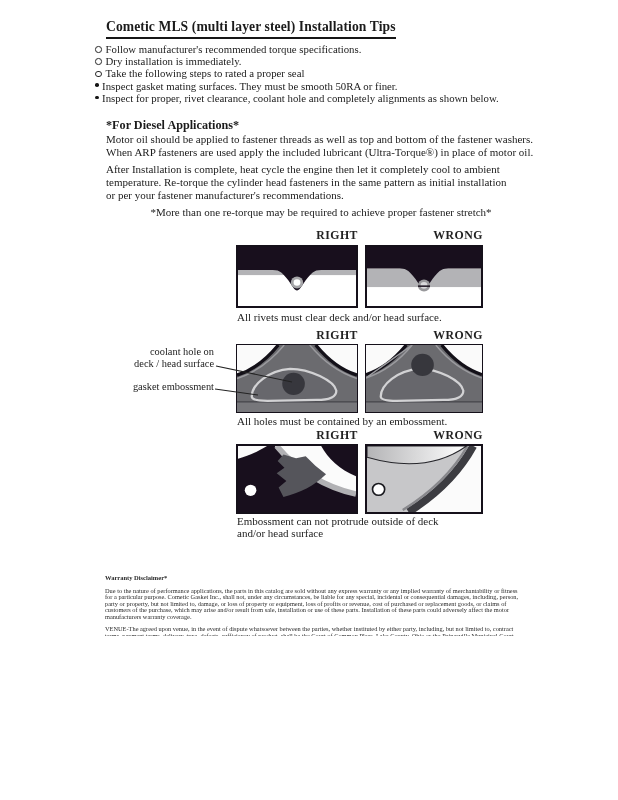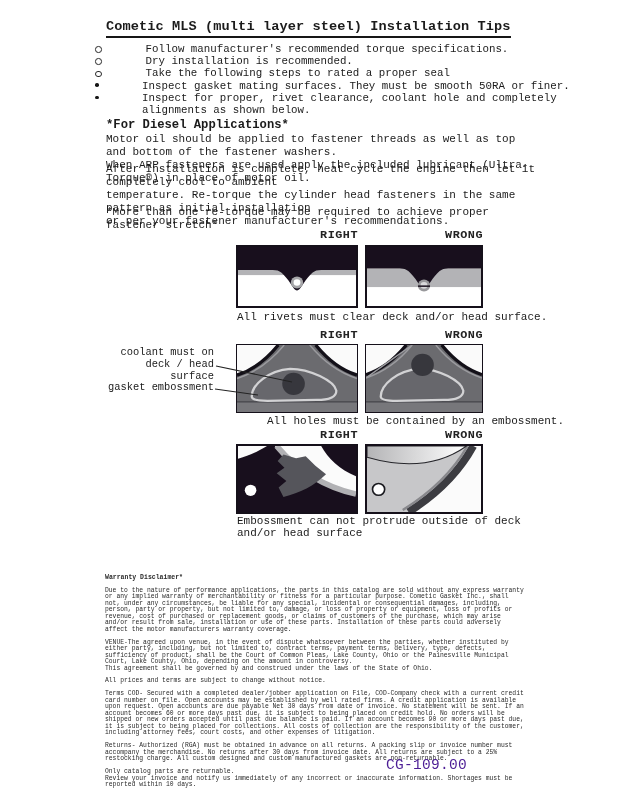--- a/index.html
+++ b/index.html
@@ -1,35 +1,35 @@
 <!DOCTYPE html>
 <html><head>
 <meta charset="utf-8">
 <style>
   html,body{margin:0;padding:0;background:#ffffff;}
   #page{
-    position:relative;width:618px;height:800px;background:#ffffff;overflow:hidden;
-    font-family:Liberation Mono, monospace;color:#1b1b1b;
+    position:relative;width:618px;height:636px;background:#ffffff;overflow:hidden;
+    font-family:Liberation Serif, serif;color:#1b1b1b;
   }
   .abs{position:absolute;}
   
   #title{left:106px;top:19px;font-size:13.6px;font-weight:bold;
          border-bottom:2px solid #161616;padding-bottom:2px;letter-spacing:.1px;}
   
   #tips{left:95px;top:43px;font-size:10.8px;line-height:12.2px;}
-  .tip-row{display:flex;align-items:flex-start;gap:40px;}
+  .tip-row{display:flex;align-items:flex-start;}
   .tip-row.sub{}
   .marker-o{flex:0 0 auto;width:4.5px;height:4.5px;border:1.1px solid #2a2a2a;border-radius:50%;margin:3.2px 4px 0 0;}
   .marker-dot{flex:0 0 auto;width:3.6px;height:3.6px;background:#161616;border-radius:50%;margin:3.8px 3.5px 0 0;}
   
   #diesel-heading{left:106px;top:118px;font-size:12.2px;font-weight:bold;}
   .para{font-size:11px;line-height:13px;white-space:pre-line;width:430px;}
   #diesel-p1{left:106px;top:133px;}
   #diesel-p2{left:106px;top:163px;}
-  #diesel-note{left:106px;top:206px;}
+  #diesel-note{left:106px;top:206px;text-align:center;}
   
   .rw-label{font-size:11.8px;font-weight:bold;letter-spacing:.5px;text-align:right;color:#222;}
   .caption{font-size:11px;line-height:12.4px;white-space:pre-line;color:#1b1b1b;}
   .panel{box-sizing:border-box;background:#fff;}
   .panel svg{display:block;width:100%;height:100%;}
   .b-thick{border:2.2px solid #15101a;}
   .b-thin{border:1.8px solid #15101a;}
   
   .callout{font-size:10.4px;line-height:12.2px;text-align:right;white-space:pre-line;color:#1b1b1b;}
   #leader-overlay{left:0;top:0;width:618px;height:800px;pointer-events:none;}
@@ -47,21 +47,21 @@
 
   <div class="abs" id="title">Cometic MLS (multi layer steel) Installation Tips</div>
 
   <div class="abs" id="tips">
     <div class="tip-row">
       <span class="marker-o"></span>
       <span>Follow manufacturer's recommended torque specifications.</span>
     </div>
     <div class="tip-row">
       <span class="marker-o"></span>
-      <span>Dry installation is recommended.</span>
+      <span>Dry installation is immediately.</span>
     </div>
     <div class="tip-row">
       <span class="marker-o"></span>
       <span>Take the following steps to rated a proper seal</span>
     </div>
     <div class="tip-row sub">
       <span class="marker-dot"></span>
       <span>Inspect gasket mating surfaces.  They must be smooth 50RA or finer.</span>
     </div>
     <div class="tip-row sub">
@@ -101,21 +101,21 @@
       <circle cx="59" cy="41" r="3.5" fill="#d9d9db"></circle>
       <path d="M52.8,41.8 H65.2" stroke="#180f1d" stroke-width="1.6"></path>
     </svg>
   </div>
 
   <div class="abs caption" style="left:237px;top:311px;">All rivets must clear deck and/or head surface.</div>
 
   <div class="abs rw-label" style="left:236px;top:328px;width:122px;">RIGHT</div>
   <div class="abs rw-label" style="left:365px;top:328px;width:118px;">WRONG</div>
 
-  <div class="abs callout" style="left:112px;top:346px;width:102px;">coolant must on
+  <div class="abs callout" style="left:112px;top:346px;width:102px;">coolant hole on
 deck / head surface</div>
   <div class="abs callout" style="left:104px;top:381px;width:110px;">gasket embossment</div>
 
   <div class="abs panel b-thin" style="left:236px;top:344px;width:122px;height:69px;">
     <svg viewBox="0 0 122 69" preserveAspectRatio="none">
       <rect width="122" height="69" fill="#6b6b6f"></rect>
       <path d="M0,58.5 H122" stroke="#45454a" stroke-width="1.3"></path>
       <rect y="59.5" width="122" height="9.5" fill="#77777b"></rect>
       <path d="M15,53 C15,41 32,26 54,24.5 C74,24.5 99,37 101,47 C101,53 94,56.5 81,56.5 L31,57.5 C20,57.5 15,56 15,53 Z" fill="#67676c" stroke="#d2d2d4" stroke-width="2.3"></path>
       <circle cx="57.5" cy="40" r="11.5" fill="#37373d"></circle>
@@ -137,21 +137,21 @@
       <path d="M0,0 H41 C29,15 15.5,25.5 0,30.5 Z" fill="#fafafa"></path>
       <path d="M41,0 C29,15 15.5,25.5 0,30.5" fill="none" stroke="#131018" stroke-width="3.4"></path>
       <path d="M47,0 C34,16 17.5,28 0,34 Z" fill="none" stroke="#9b9b9f" stroke-width="1.5"></path>
       <path d="M118,0 H77 C89,15 102.5,25.5 118,30.5 Z" fill="#fafafa"></path>
       <path d="M77,0 C89,15 102.5,25.5 118,30.5" fill="none" stroke="#131018" stroke-width="3.4"></path>
       <path d="M71,0 C84,16 100.5,28 118,34" fill="none" stroke="#9b9b9f" stroke-width="1.5"></path>
       <circle cx="57.5" cy="20.5" r="11.5" fill="#37373d"></circle>
     </svg>
   </div>
 
-  <div class="abs caption" style="left:237px;top:415px;margin-left:30px;">All holes must be contained by an embossment.</div>
+  <div class="abs caption" style="left:237px;top:415px;">All holes must be contained by an embossment.</div>
 
   <div class="abs rw-label" style="left:236px;top:428px;width:122px;">RIGHT</div>
   <div class="abs rw-label" style="left:365px;top:428px;width:118px;">WRONG</div>
 
   <div class="abs panel b-thick" style="left:236px;top:444px;width:122px;height:70px;">
     <svg viewBox="0 0 122 70" preserveAspectRatio="none">
       <rect width="122" height="70" fill="#180f1d"></rect>
       <path d="M38,0 L86,0 C93,13 105,25 122,32 L122,49 C88,42 58,24 38,0 Z" fill="#fbfbfb"></path>
       <path d="M40,0 C60,25 90,44 122,51" fill="none" stroke="#b1b1b4" stroke-width="6"></path>
       <path d="M47,9 L60,13 L70,11 L80,21 L91,30 C79,42 64,50 47,54 L42,44 L50,37 L40,29 L48,23 L41,16 Z" fill="#55555b"></path>

